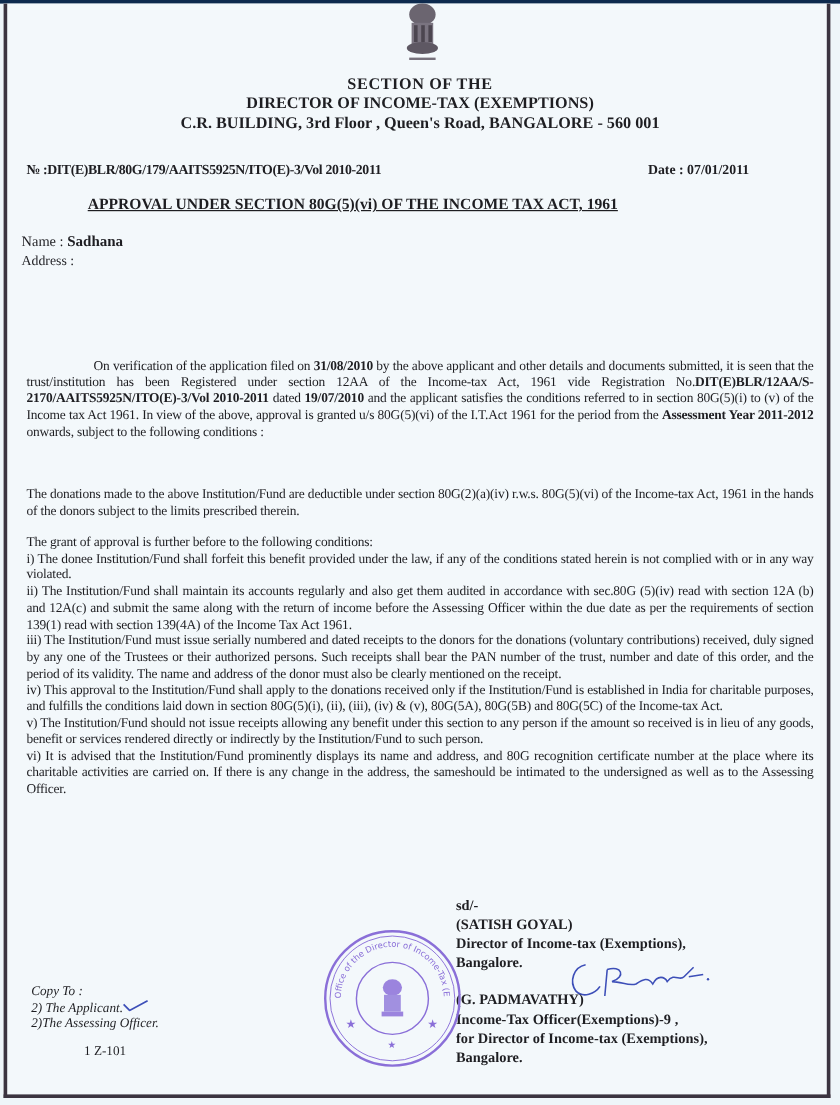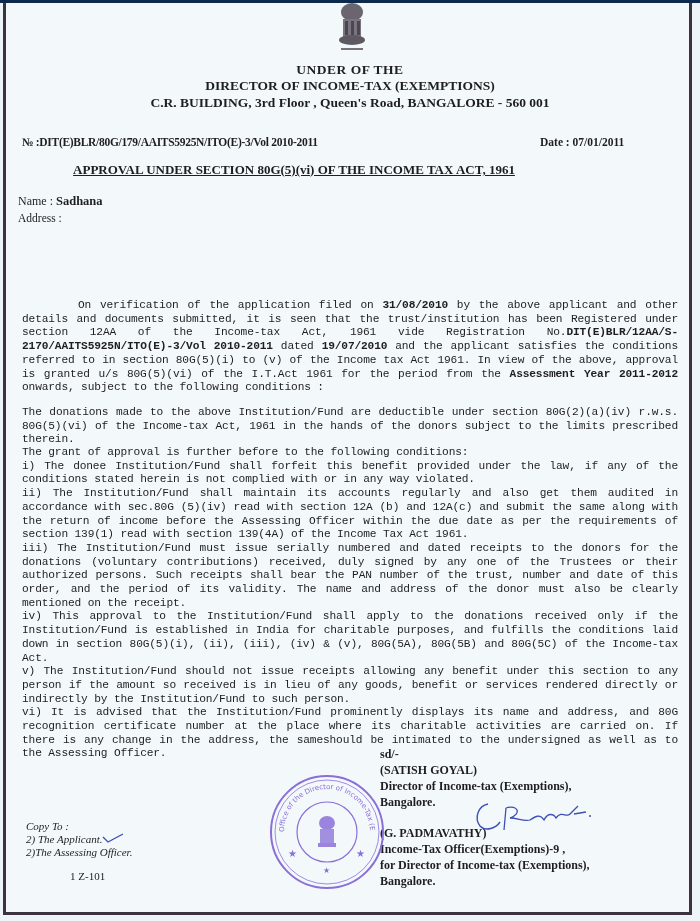--- a/index.html
+++ b/index.html
@@ -38,21 +38,21 @@
   .subject {
     position: absolute; left: 0; width: 588px; top: 162px; text-align: center;
     font-size: 13px; font-weight: bold; text-decoration: underline;
   }
   .namerow { position: absolute; left: 18px; top: 194px; font-size: 12px; }
   .namerow b { font-size: 12.5px; }
   .addrrow { position: absolute; left: 18px; top: 212px; font-size: 11.5px; display: flex; }
   .addrlines { margin-left: 8px; line-height: 15px; }
   .para {
     position: absolute; left: 22px; width: 656px; font-size: 11.2px; line-height: 13.7px;
-    text-align: justify; letter-spacing: -0.15px; font-family: Liberation Mono, monospace;
+    text-align: justify; letter-spacing: -0.15px;
   }
   .p1 { top: 299px; text-indent: 56px; }
   .p2 { top: 406px; }
   .p3 { top: 446px; }
   .p3 div { margin: 0; }
   .sig {
     position: absolute; left: 380px; width: 320px; text-align: left; font-weight: bold;
     font-size: 12px; line-height: 16px;
   }
   .sig1 { top: 746px; }
@@ -73,21 +73,21 @@
 <svg class="emblem" viewBox="0 0 40 52">
   <ellipse cx="20" cy="10" rx="11" ry="9" fill="#6b6570"></ellipse>
   <rect x="11" y="17" width="18" height="18" fill="#7a7480"></rect>
   <rect x="13" y="19" width="3" height="14" fill="#4c4650"></rect>
   <rect x="19" y="19" width="3" height="14" fill="#4c4650"></rect>
   <rect x="25" y="19" width="3" height="14" fill="#4c4650"></rect>
   <ellipse cx="20" cy="38" rx="13" ry="5" fill="#5e5863"></ellipse>
   <rect x="9" y="46" width="22" height="2" fill="#77717c"></rect>
 </svg>
 
-<div class="center h1">UNDER OF THE</div>
+<div class="center h1">SECTION OF THE</div>
 <div class="center h2">DIRECTOR OF INCOME-TAX (EXEMPTIONS)</div>
 <div class="center h3">C.R. BUILDING, 3rd Floor , Queen's Road, BANGALORE - 560 001</div>
 
 <div class="refno">№ :DIT(E)BLR/80G/179/AAITS5925N/ITO(E)-3/Vol 2010-2011</div>
 <div class="date">Date : 07/01/2011</div>
 
 <div class="subject">APPROVAL UNDER SECTION 80G(5)(vi) OF THE INCOME TAX ACT, 1961</div>
 
 <div class="namerow">
   <span>Name :</span>

